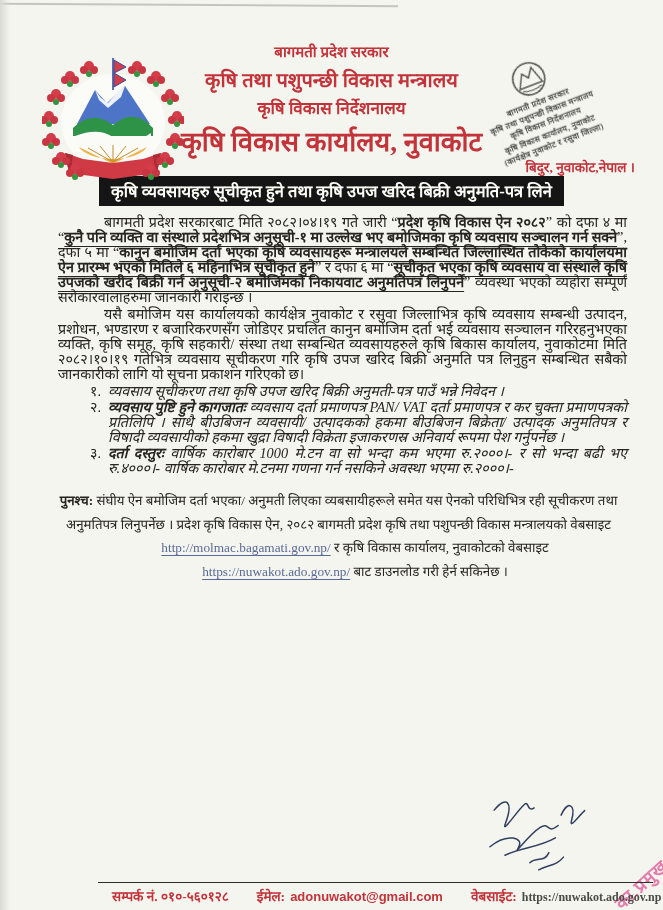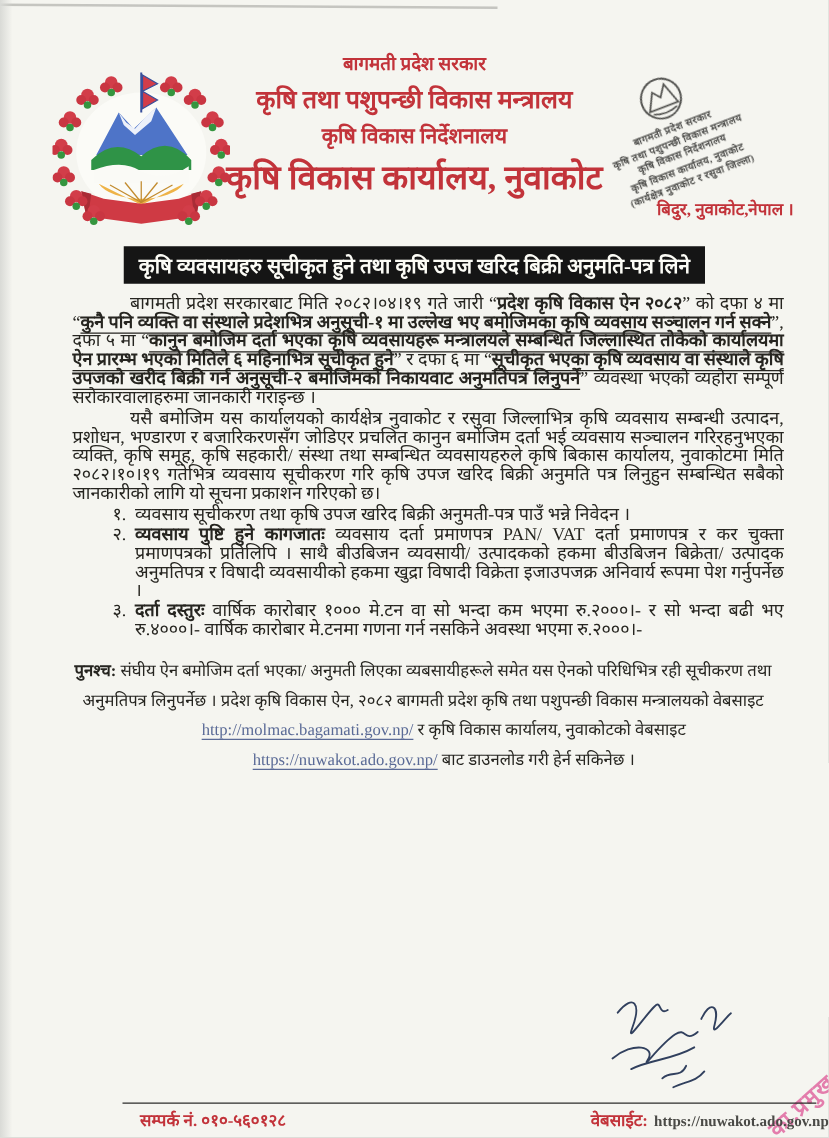--- a/index.html
+++ b/index.html
@@ -20,49 +20,49 @@
   .h-jur{font-size:12.5px;margin-top:7px;font-weight:600;}
   .h-loc{text-align:right;padding-right:28px;font-size:13.5px;font-weight:700;color:var(--accent-red,#c2333a);margin-top:1px;}
 
   .emblem{position:absolute;left:42px;top:56px;}
   .stamp{position:absolute;right:44px;top:58px;width:160px;transform:rotate(-21deg);
          text-align:center;color:#232321;opacity:.8;filter:blur(.2px);}
   .stamp svg{display:block;margin:0 auto 1px;}
   .stamp-line{font-size:8px;line-height:1.4;letter-spacing:.4px;font-weight:600;}
 
   
-  .notice{margin-top:21px;display:flex;flex-direction:column;align-items:center;gap:3px;}
+  .notice{margin-top:0;display:flex;flex-direction:column;align-items:center;gap:3px;}
   .notice-line{background:#151515;color:#fcfcf6;font-size:16.5px;font-weight:600;padding:3px 12px 4px;}
   .notice-line.u{text-decoration:underline;text-underline-offset:3px;}
   .published{text-align:center;font-size:13.5px;font-weight:700;margin-top:5px;}
 
   
   .bodycol{margin:9px 36px 0 58px;font-size:14.3px;line-height:15px;text-align:justify;}
   .para{text-indent:46px;margin:0 0 2px;}
   .seg-b{font-weight:700;}
   .seg-bu{font-weight:700;text-decoration:underline;text-underline-offset:3.5px;}
   .req-head{font-weight:700;text-decoration:underline;text-underline-offset:3.5px;text-align:left;margin-top:2px;}
   .oitem{display:flex;gap:7px;padding-left:32px;margin-top:1px;}
   .onum{flex:0 0 auto;}
-  .otext{flex:1;text-align:justify;}
+  .otext{flex:1;text-align:justify;font-style:italic;}
 
   
   .ps{margin:13px 30px 0 44px;font-size:13.3px;line-height:23.5px;text-align:center;}
   .seg-link,.link{color:var(--link-blue,#5a6a96);text-decoration:underline;text-underline-offset:3px;margin-left:33px;}
 
   
   .signature{position:absolute;right:60px;bottom:30px;width:136px;height:90px;pointer-events:none;}
   .chief-stamp{position:absolute;right:-10px;bottom:14px;transform:rotate(-42deg);
                color:var(--stamp-pink,#df5f9b);font-size:18px;font-weight:700;letter-spacing:1px;opacity:.8;}
 
   
   .footer{position:absolute;left:0;right:0;bottom:5px;}
   .footer-rule{margin:0 10px 0 98px;border-top:1.6px solid #2d2d2b;}
   .footer-row{display:flex;gap:28px;padding:4px 0 0 112px;color:var(--accent-red,#c2333a);
-              font-size:13.5px;font-weight:700;align-items:baseline;white-space:nowrap;justify-content:space-between;}
+              font-size:13.5px;font-weight:700;align-items:baseline;white-space:nowrap;}
   .f-group{display:flex;gap:5px;align-items:baseline;}
   .f-email-val{font-family:"Liberation Sans","DejaVu Sans",sans-serif;font-size:13px;font-weight:700;}
   .f-site-val{color:#4a4a46;font-size:12px;font-weight:700;font-family:Liberation Serif, serif;}
 </style>
 </head>
 <body>
 
 <div class="page">
   <div class="scan-top"></div>
   <div class="scan-left"></div>
@@ -142,25 +142,25 @@
     <p class="para"><span>बागमती प्रदेश सरकारबाट मिति २०८२।०४।१९ गते जारी “</span><span class="seg-b">प्रदेश कृषि विकास ऐन २०८२</span><span>” को दफा ४ मा “</span><span class="seg-bu">कुनै पनि व्यक्ति वा संस्थाले प्रदेशभित्र अनुसूची-१ मा उल्लेख भए बमोजिमका कृषि व्यवसाय सञ्चालन गर्न सक्ने</span><span>”, दफा ५ मा “</span><span class="seg-bu">कानुन बमोजिम दर्ता भएका कृषि व्यवसायहरू मन्त्रालयले सम्बन्धित जिल्लास्थित तोकेको कार्यालयमा ऐन प्रारम्भ भएको मितिले ६ महिनाभित्र सूचीकृत हुने</span><span>” र दफा ६ मा “</span><span class="seg-bu">सूचीकृत भएका कृषि व्यवसाय वा संस्थाले कृषि उपजको खरीद बिक्री गर्न अनुसूची-२ बमोजिमको निकायवाट अनुमतिपत्र लिनुपर्ने</span><span>” व्यवस्था भएको व्यहोरा सम्पूर्ण सरोकारवालाहरुमा जानकारी गराइन्छ ।</span></p>
     <p class="para">यसै बमोजिम यस कार्यालयको कार्यक्षेत्र नुवाकोट र रसुवा जिल्लाभित्र कृषि व्यवसाय सम्बन्धी उत्पादन, प्रशोधन, भण्डारण र बजारिकरणसँग जोडिएर प्रचलित कानुन बमोजिम दर्ता भई व्यवसाय सञ्चालन गरिरहनुभएका व्यक्ति, कृषि समूह, कृषि सहकारी/ संस्था तथा सम्बन्धित व्यवसायहरुले कृषि बिकास कार्यालय, नुवाकोटमा मिति २०८२।१०।१९ गतेभित्र व्यवसाय सूचीकरण गरि कृषि उपज खरिद बिक्री अनुमति पत्र लिनुहुन सम्बन्धित सबैको जानकारीको लागि यो सूचना प्रकाशन गरिएको छ।</p>
 
 
     <div class="oitem">
       <span class="onum">१.</span>
       <span class="otext"><span>व्यवसाय सूचीकरण तथा कृषि उपज खरिद बिक्री अनुमती-पत्र पाउँ भन्ने निवेदन ।</span></span>
     </div>
     <div class="oitem">
       <span class="onum">२.</span>
-      <span class="otext"><span class="seg-b">व्यवसाय पुष्टि हुने कागजातः </span><span>व्यवसाय दर्ता प्रमाणपत्र PAN/ VAT दर्ता प्रमाणपत्र र कर चुक्ता प्रमाणपत्रको प्रतिलिपि । साथै बीउबिजन व्यवसायी/ उत्पादकको हकमा बीउबिजन बिक्रेता/ उत्पादक अनुमतिपत्र र विषादी व्यवसायीको हकमा खुद्रा विषादी विक्रेता इजाउपजक्र अनिवार्य रूपमा पेश गर्नुपर्नेछ ।</span></span>
+      <span class="otext"><span class="seg-b">व्यवसाय पुष्टि हुने कागजातः </span><span>व्यवसाय दर्ता प्रमाणपत्र PAN/ VAT दर्ता प्रमाणपत्र र कर चुक्ता प्रमाणपत्रको प्रतिलिपि । साथै बीउबिजन व्यवसायी/ उत्पादकको हकमा बीउबिजन बिक्रेता/ उत्पादक अनुमतिपत्र र विषादी व्यवसायीको हकमा खुद्रा विषादी विक्रेता इजाकरणस्र अनिवार्य रूपमा पेश गर्नुपर्नेछ ।</span></span>
     </div>
     <div class="oitem">
       <span class="onum">३.</span>
-      <span class="otext"><span class="seg-b">दर्ता दस्तुरः </span><span>वार्षिक कारोबार १००० मे.टन वा सो भन्दा कम भएमा रु.२०००।- र सो भन्दा बढी भए रु.४०००।- वार्षिक कारोबार मे.टनमा गणना गर्न नसकिने अवस्था भएमा रु.२०००।-</span></span>
+      <span class="otext"><span class="seg-b">दर्ता दस्तुरः </span><span>वार्षिक कारोबार 1000 मे.टन वा सो भन्दा कम भएमा रु.२०००।- र सो भन्दा बढी भए रु.४०००।- वार्षिक कारोबार मे.टनमा गणना गर्न नसकिने अवस्था भएमा रु.२०००।-</span></span>
     </div>
   </div>
 
   <p class="ps"><span><span class="seg-b">पुनश्च: </span><span>संघीय ऐन बमोजिम दर्ता भएका/ अनुमती लिएका व्यबसायीहरूले समेत यस ऐनको परिधिभित्र रही सूचीकरण तथा अनुमतिपत्र लिनुपर्नेछ । प्रदेश कृषि विकास ऐन, २०८२ बागमती प्रदेश कृषि तथा पशुपन्छी विकास मन्त्रालयको वेबसाइट </span></span><span class="link">http://molmac.bagamati.gov.np/</span><span><span> र कृषि विकास कार्यालय, नुवाकोटको वेबसाइट </span></span><span class="link">https://nuwakot.ado.gov.np/</span><span><span> बाट डाउनलोड गरी हेर्न सकिनेछ ।</span></span></p>
 
   <div class="signature">
     <svg width="136" height="90" viewBox="0 0 136 90">
       <g fill="none" stroke="#31405e" stroke-width="1.5" stroke-linecap="round" transform="rotate(-6 68 45)">
         <path d="M30,16 C44,2 50,10 40,30 C34,42 52,20 60,14 C66,9 62,22 70,18"></path>
         <path d="M22,52 C40,40 58,46 50,56 C44,64 62,44 74,38 C84,33 80,46 92,38"></path>
@@ -170,18 +170,22 @@
       </g>
     </svg>
   </div>
   <div class="chief-stamp">का.प्रमुख</div>
 
   <div class="footer">
     <div class="footer-rule"></div>
     <div class="footer-row">
       <span>सम्पर्क नं. ०१०-५६०१२८</span>
       <span class="f-group">
+          <span>ईमेल:</span>
+          <span class="f-email-val">adonuwakot@gmail.com</span>
+        </span>
+      <span class="f-group">
           <span>वेबसाईट:</span>
           <span class="f-site-val">https://nuwakot.ado.gov.np</span>
         </span>
     </div>
   </div>
 </div>
 
 </body></html>

